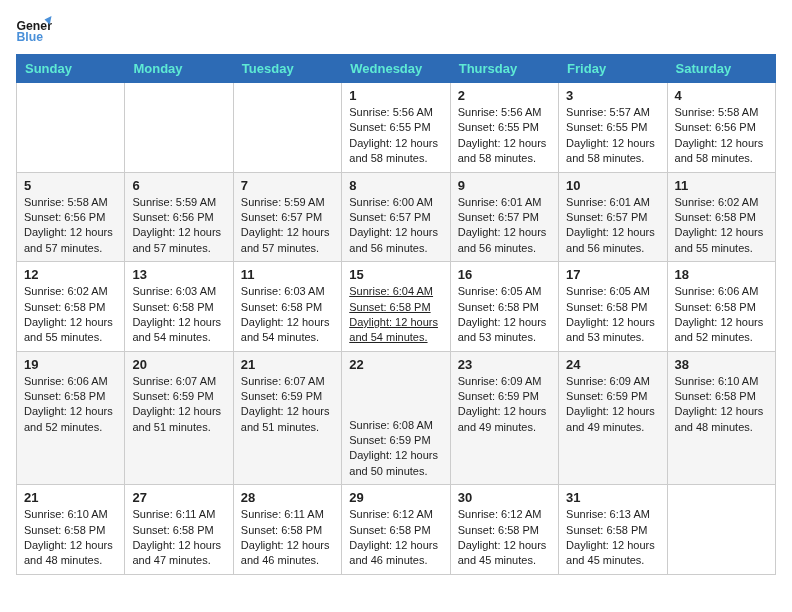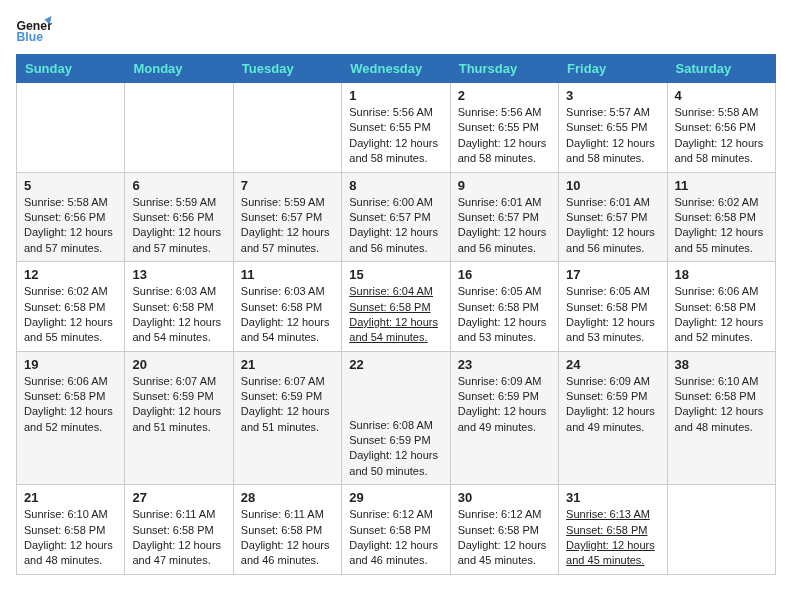--- a/index.html
+++ b/index.html
@@ -329,21 +329,21 @@
         </td>
         <td>
           <span class="day-num">30</span>
           <div class="day-info" style="white-space: pre-line;">Sunrise: 6:12 AM
 Sunset: 6:58 PM
 Daylight: 12 hours
 and 45 minutes.</div>
         </td>
         <td>
           <span class="day-num">31</span>
-          <div class="day-info" style="white-space: pre-line; text-decoration: underline;">Sunrise: 6:13 AM
+          <div class="day-info" style="white-space: pre-line;">Sunrise: 6:13 AM
 Sunset: 6:58 PM
 Daylight: 12 hours
 and 45 minutes.</div>
         </td>
         <td class="empty-cell"></td>
       </tr>
     </tbody>
 </table>
 
 </body></html>

